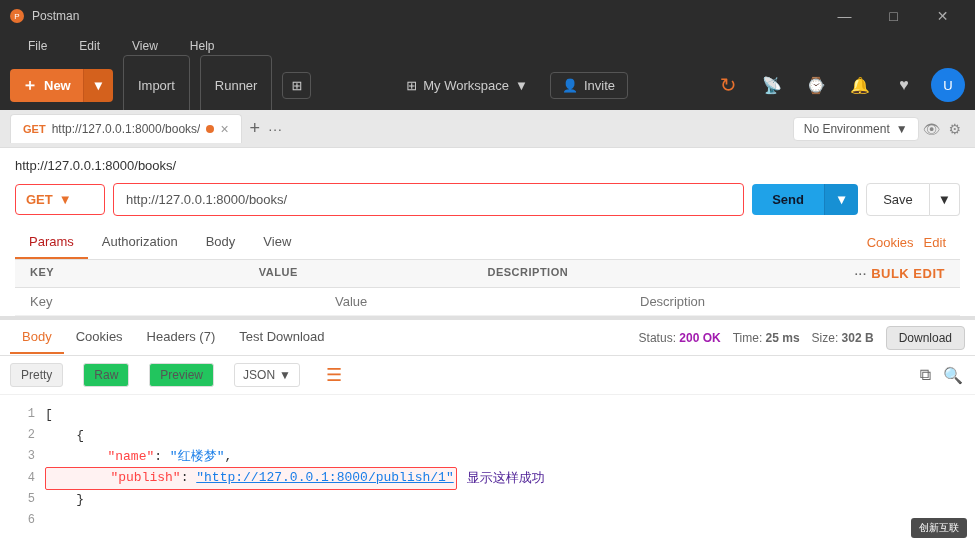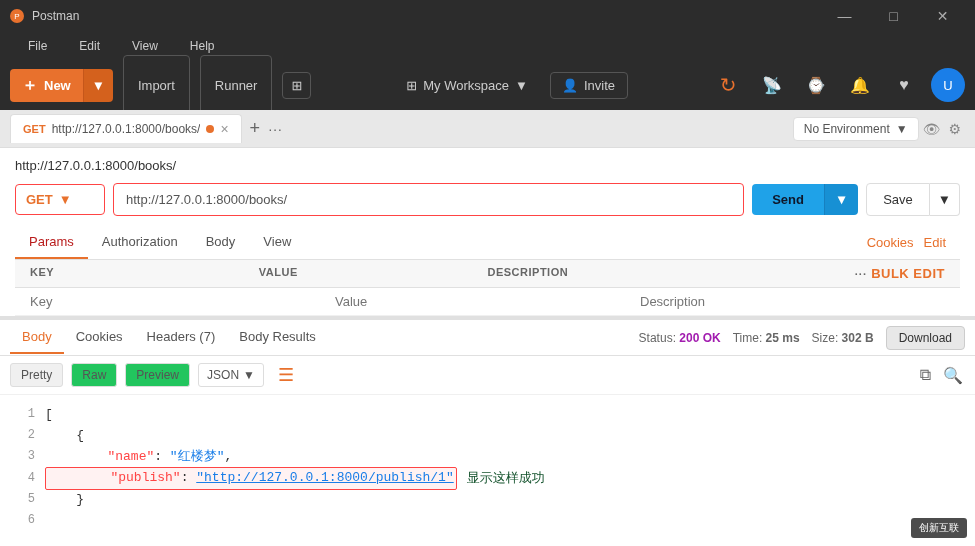--- a/index.html
+++ b/index.html
@@ -74,38 +74,38 @@
     
     .response-area { background: white; flex: 1; display: flex; flex-direction: column; border-top: 3px solid #e0e0e0; }
     .response-tabs { display: flex; align-items: center; padding: 0 10px; border-bottom: 1px solid #e0e0e0; height: 36px; }
     .resp-tab { padding: 8px 12px; font-size: 13px; color: #555; cursor: pointer; border-bottom: 2px solid transparent; }
     .resp-tab.active { color: #e8712d; border-bottom: 2px solid #e8712d; }
     .resp-status { margin-left: auto; display: flex; align-items: center; gap: 12px; font-size: 12px; color: #666; }
     .status-ok { color: #a21caf; font-weight: 600; }
     .download-btn { background: #e8e8e8; border: 1px solid #ccc; color: #333; padding: 4px 12px; border-radius: 4px; cursor: pointer; font-size: 12px; }
 
     
-    .resp-toolbar { display: flex; align-items: center; padding: 6px 10px; gap: 8px; border-bottom: 1px solid #f0f0f0; }
+    .resp-toolbar { display: flex; align-items: center; padding: 6px 10px; gap: 20px; border-bottom: 1px solid #f0f0f0; }
     .resp-format-btn { padding: 4px 10px; border: 1px solid #ddd; background: #22c55e; font-size: 12px; cursor: pointer; border-radius: 3px; color: #555; }
     .resp-format-btn.active { background: #f0f0f0; }
     .resp-format-select { border: 1px solid #ddd; background: white; padding: 4px 8px; border-radius: 3px; font-size: 12px; color: #555; cursor: pointer; display: flex; align-items: center; gap: 4px; }
     .resp-toolbar-icon { color: #e8712d; font-size: 18px; cursor: pointer; padding: 2px 6px; }
     .resp-toolbar-right { margin-left: auto; display: flex; gap: 8px; }
     .resp-icon-btn { background: transparent; border: none; color: #666; font-size: 16px; cursor: pointer; padding: 2px; }
 
     
     .resp-body { flex: 1; padding: 10px 15px; font-family: 'Courier New', monospace; font-size: 13px; line-height: 1.6; overflow-y: auto; background: white; }
     .line { display: flex; gap: 10px; }
     .line-num { color: #999; width: 20px; text-align: right; user-select: none; font-size: 12px; }
     .line-content { color: #333; }
     .json-bracket { color: #333; }
     .json-key { color: #ff4444; }
     .json-value-str { color: #1a7ee8; }
     .json-value-link { color: #1a7ee8; text-decoration: underline; }
-    .annotation { color: #14532d; font-size: 13px; font-family: Arial, sans-serif; }
+    .annotation { color: #4c1d95; font-size: 13px; font-family: Arial, sans-serif; }
     .highlighted-line { background: rgba(255,0,0,0.05); border: 1px solid #ff4444; border-radius: 2px; padding: 0 2px; }
 
     
     .watermark { position: fixed; bottom: 8px; right: 8px; background: rgba(0,0,0,0.7); color: white; font-size: 10px; padding: 3px 8px; border-radius: 3px; }
   </style>
 </head>
 <body>
 
 <div class="titlebar">
   <div class="titlebar-left">
@@ -226,21 +226,21 @@
         <input type="text" placeholder="Description" style="">
       </div>
     </div>
   </div>
 
   <div class="response-area">
     <div class="response-tabs">
       <span class="resp-tab active">Body</span>
       <span class="resp-tab">Cookies</span>
       <span class="resp-tab">Headers (7)</span>
-      <span class="resp-tab">Body Results</span>
+      <span class="resp-tab">Test Download</span>
       <div class="resp-status">
         <span>Status: <span class="status-ok">200 OK</span></span>
         <span>Time: <strong>25 ms</strong></span>
         <span>Size: <strong>302 B</strong></span>
         <button class="download-btn">Download</button>
       </div>
     </div>
 
     <div class="resp-toolbar">
       <button class="resp-format-btn active">Pretty</button>

